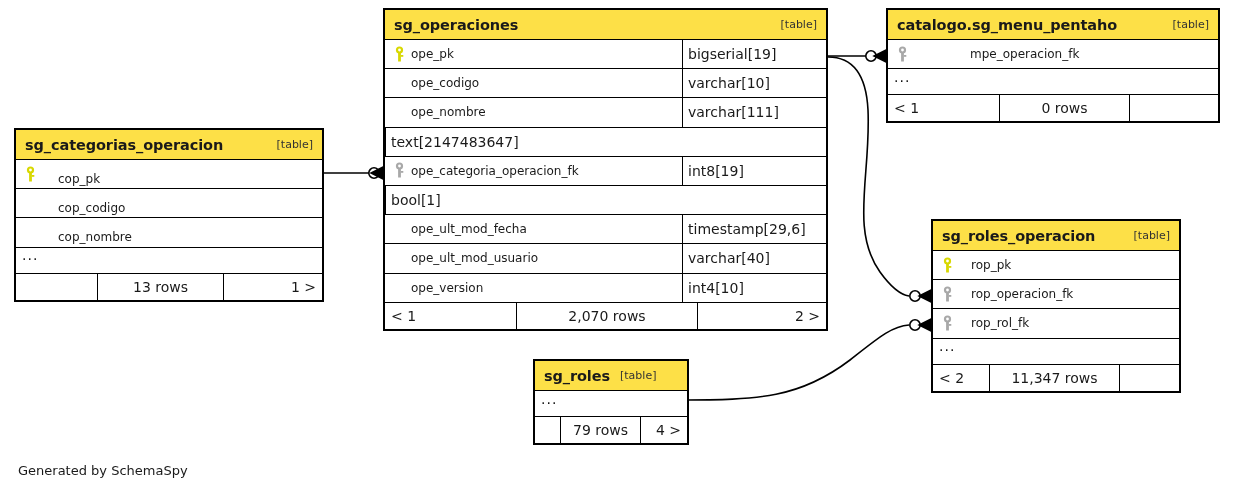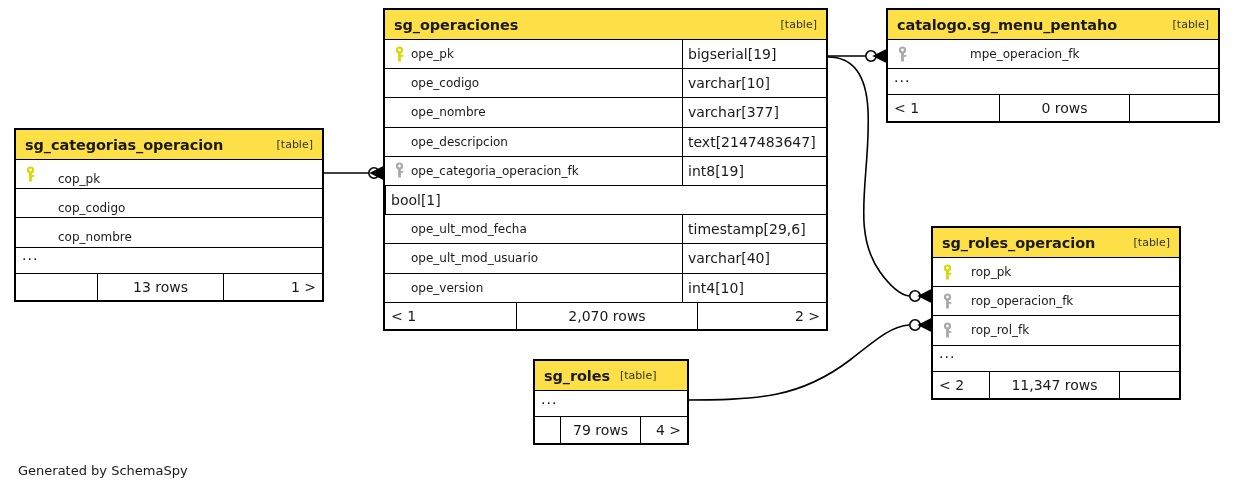--- a/index.html
+++ b/index.html
@@ -134,21 +134,21 @@
   }
   .footer-cell + .footer-cell { border-left: 1px solid #000000; }
   .fc-left  { justify-content: flex-start; }
   .fc-mid   { justify-content: center; }
   .fc-right { justify-content: flex-end; }
 
   
   #tbl-operaciones        { left: 383px;  top: 8px;   width: 445px; }
   #tbl-categorias         { left: 14px;   top: 128px; width: 310px; }
   #tbl-menu-pentaho       { left: 886px;  top: 8px;   width: 334px; }
-  #tbl-roles-operacion    { left: 931px;  top: 226px; width: 250px; }
+  #tbl-roles-operacion    { left: 931px;  top: 219px; width: 250px; }
   #tbl-roles              { left: 533px;  top: 359px; width: 156px; }
 
   
   #tbl-operaciones .col-type { width: 144px; }
 
   
   #tbl-operaciones .footer-row .fc-a { width: 131px; }
   #tbl-operaciones .footer-row .fc-b { width: 181px; }
   #tbl-operaciones .footer-row .fc-c { flex: 1 1 auto; }
 
@@ -249,28 +249,24 @@
         <span class="col-name">ope_codigo</span>
       </div>
       <div class="col-type">varchar[10]</div>
     </div>
 
     <div class="col-row">
       <div class="col-left">
         <span class="keyslot"></span>
         <span class="col-name">ope_nombre</span>
       </div>
-      <div class="col-type">varchar[377]</div>
-    </div>
-
-    <div class="col-row">
-      <div class="col-left">
-        <span class="keyslot"></span>
-        <span class="col-name">ope_descripcion</span>
-      </div>
+      <div class="col-type">varchar[111]</div>
+    </div>
+
+    <div class="col-row">
       <div class="col-type">text[2147483647]</div>
     </div>
 
     <div class="col-row">
       <div class="col-left">
         <span class="keyslot">
           <svg class="key-icon" width="11" height="17" viewBox="0 0 11 17">
               <circle cx="5.5" cy="4" r="3.6" fill="#a8a8a8"></circle>
               <circle cx="5.5" cy="4" r="1.4" fill="#fff"></circle>
               <rect x="4.1" y="6.5" width="2.8" height="9" fill="#a8a8a8"></rect>

